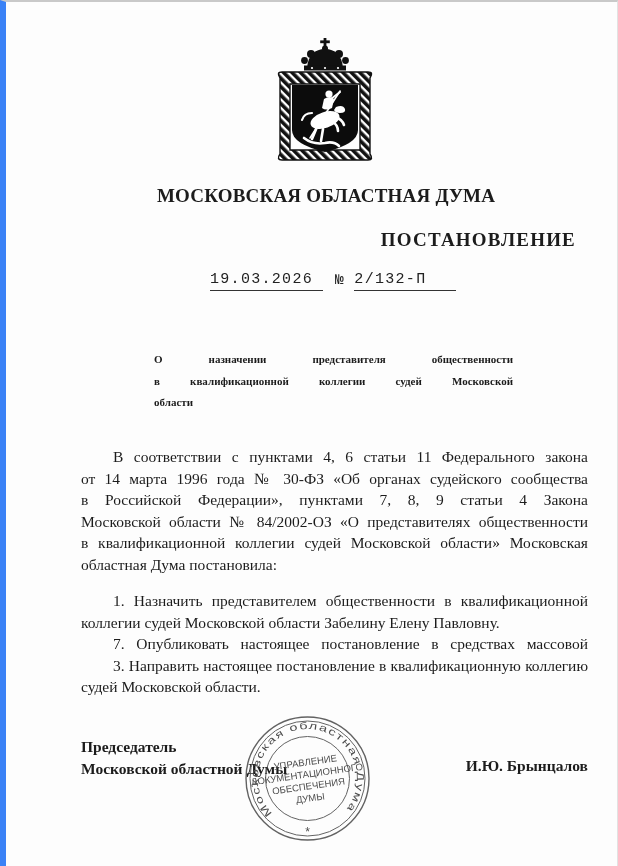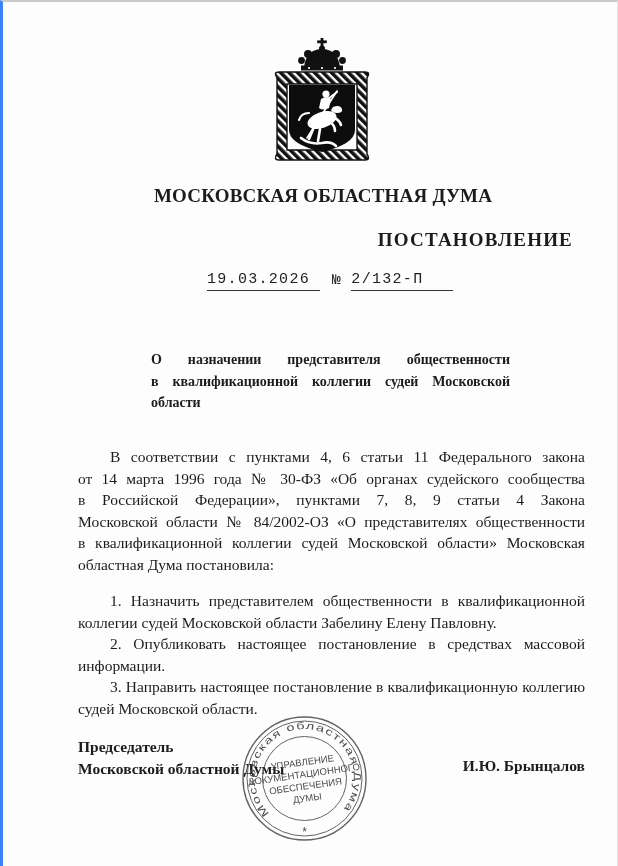--- a/index.html
+++ b/index.html
@@ -1,19 +1,19 @@
 <!DOCTYPE html>
 <html><head>
 <meta charset="utf-8">
 <style>
   html,body { margin:0; padding:0; background:#fff; }
   .page {
     position:relative; width:618px; height:866px; background:#fdfdfd;
     font-family:"Liberation Serif", serif; color:#1c1c1c; overflow:hidden;
-    border-top:2px solid #c9c9c9; border-left:3px solid #3b82f6; border-right:1px solid #e2e2e2;
+    border-top:2px solid #c9c9c9; border-left:6px solid #3b82f6; border-right:1px solid #e2e2e2;
     box-sizing:border-box;
   }
   .emblem { position:absolute; left:266px; top:36px; width:106px; height:126px; }
   .org-name {
     position:absolute; top:183px; left:70px; width:500px; text-align:center;
     font-size:19px; font-weight:bold; letter-spacing:0.2px; white-space:nowrap;
   }
   .doc-type {
     position:absolute; top:227px; left:70px; width:500px; text-align:right;
     font-size:19px; font-weight:bold; letter-spacing:1.2px;
@@ -22,21 +22,21 @@
     position:absolute; top:269px; left:204px; display:flex; align-items:flex-end;
     font-family:"Liberation Mono", monospace; font-size:15px; letter-spacing:1.3px;
     color:#222;
   }
   .u-seg { border-bottom:1.6px solid #333; padding-bottom:2px; }
   .date-seg { padding-right:10px; }
   .no-sign { margin:0 9px 0 12px; padding-bottom:2px; }
   .num-seg { padding-right:30px; }
   .subject {
     position:absolute; top:347px; left:148px; width:359px;
-    font-size:14px; font-weight:bold; line-height:21.6px;
+    font-size:11px; font-weight:bold; line-height:21.6px;
   }
   .intro { position:absolute; top:444px; left:75px; width:507px; font-size:15.5px; line-height:21.6px; }
   .items { position:absolute; top:588px; left:75px; width:507px; font-size:15.5px; line-height:21.6px; }
   .jline { text-align:justify; text-align-last:justify; }
   .jline.last { text-align-last:left; }
   .indent-first .jline:first-child { text-indent:32px; }
   .plain .jline, .plain .jline.last { text-align:left; text-align-last:left; }
   .signature {
     position:absolute; top:734px; left:75px; width:507px;
     display:flex; justify-content:space-between; align-items:flex-start;
@@ -118,22 +118,21 @@
       <div class="jline">в квалификационной коллегии судей Московской области» Московская</div>
       <div class="jline last">областная Дума постановила:</div>
     </div>
 
   <div class="items">
     <div class="indent-first">
         <div class="jline">1. Назначить представителем общественности в квалификационной</div>
         <div class="jline last">коллегии судей Московской области Забелину Елену Павловну.</div>
       </div>
     <div class="indent-first">
-        <div class="jline">2. Опубликовать настоящее постановление в средствах массовой</div>
-        <div class="jline last">информации.</div>
+        <div class="jline">7. Опубликовать настоящее постановление в средствах массовой</div>
       </div>
     <div class="indent-first">
         <div class="jline">3. Направить настоящее постановление в квалификационную коллегию</div>
         <div class="jline last">судей Московской области.</div>
       </div>
   </div>
 
   <div class="signature">
     <div class="plain">
         <div class="jline">Председатель</div>

